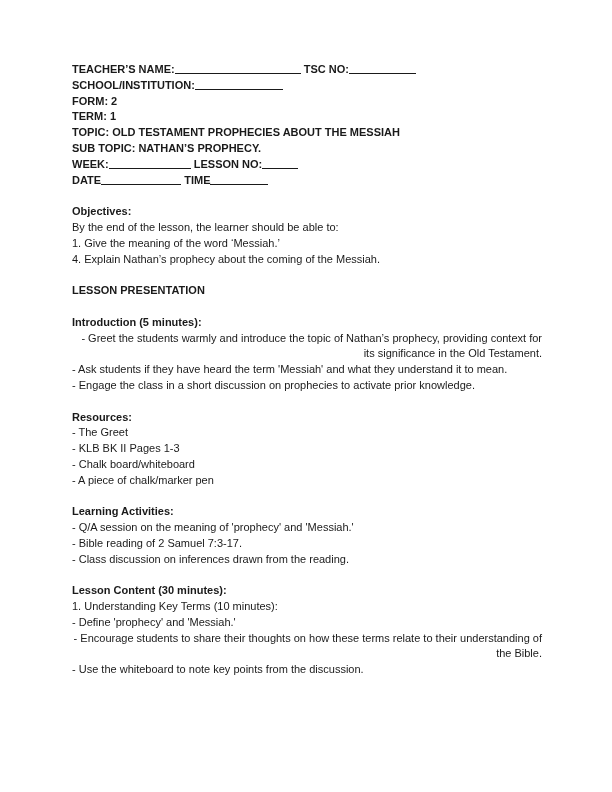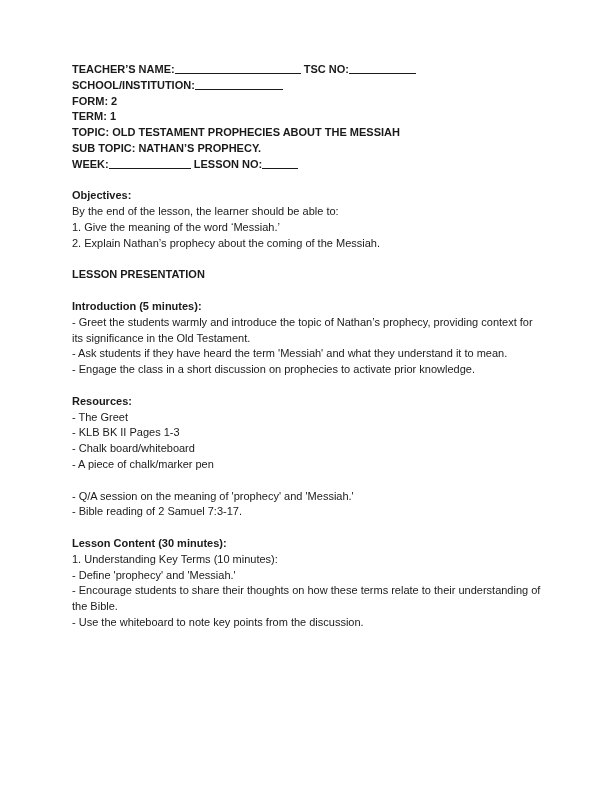--- a/index.html
+++ b/index.html
@@ -3,44 +3,45 @@
   <meta charset="utf-8">
   <style>
     html, body { margin: 0; padding: 0; background: #ffffff; }
     body { width: 612px; height: 792px; position: relative; overflow: hidden; }
     .page {
       position: absolute; left: 72px; top: 62px; width: 470px;
       font-family: Liberation Sans, sans-serif;
       font-size: 11px; line-height: 15.8px; color: #1a1a1a;
     }
     .line { white-space: pre; }
-    .wrap { white-space: normal; }
+    .wrap { white-space: normal; text-align: right; }
     .b { font-weight: bold; }
     .gap { height: 15.8px; }
     .blank { display: inline-block; border-bottom: 1px solid #1a1a1a; height: 10px; vertical-align: baseline; margin-bottom: -1px; }
   </style>
 </head>
 <body>
 
 <div class="page">
 
   <div class="line b"><span>TEACHER’S NAME:</span><span class="blank" style="width:126px"></span> <span>TSC NO:</span><span class="blank" style="width:67px"></span></div>
   <div class="line b"><span>SCHOOL/INSTITUTION:</span><span class="blank" style="width:88px"></span></div>
   <div class="line b">FORM: 2</div>
   <div class="line b">TERM: 1</div>
   <div class="line b">TOPIC: OLD TESTAMENT PROPHECIES ABOUT THE MESSIAH</div>
   <div class="line b">SUB TOPIC: NATHAN’S PROPHECY.</div>
   <div class="line b"><span>WEEK:</span><span class="blank" style="width:82px"></span> <span>LESSON NO:</span><span class="blank" style="width:36px"></span></div>
+  <div class="line b"><span>DATE</span><span class="blank" style="width:80px"></span> <span>TIME</span><span class="blank" style="width:58px"></span></div>
 
   <div class="gap"></div>
 
   <div class="line b">Objectives:</div>
   <div class="line">By the end of the lesson, the learner should be able to:</div>
   <div class="line">1. Give the meaning of the word ‘Messiah.’</div>
-  <div class="line">2. Explain Nathan’s prophecy about the coming of the Messiah.</div>
+  <div class="line">4. Explain Nathan’s prophecy about the coming of the Messiah.</div>
 
   <div class="gap"></div>
 
   <div class="line b">LESSON PRESENTATION</div>
 
   <div class="gap"></div>
 
   <div class="line b">Introduction (5 minutes):</div>
   <div class="wrap">- Greet the students warmly and introduce the topic of Nathan’s prophecy, providing context for its significance in the Old Testament.</div>
   <div class="line">- Ask students if they have heard the term 'Messiah' and what they understand it to mean.</div>
@@ -49,22 +50,24 @@
   <div class="gap"></div>
 
   <div class="line b">Resources:</div>
   <div class="line">- The Greet</div>
   <div class="line">- KLB BK II Pages 1-3</div>
   <div class="line">- Chalk board/whiteboard</div>
   <div class="line">- A piece of chalk/marker pen</div>
 
   <div class="gap"></div>
 
+  <div class="line b">Learning Activities:</div>
   <div class="line">- Q/A session on the meaning of 'prophecy' and 'Messiah.'</div>
   <div class="line">- Bible reading of 2 Samuel 7:3-17.</div>
+  <div class="line">- Class discussion on inferences drawn from the reading.</div>
 
   <div class="gap"></div>
 
   <div class="line b">Lesson Content (30 minutes):</div>
   <div class="line">1. Understanding Key Terms (10 minutes):</div>
   <div class="line">- Define 'prophecy' and 'Messiah.'</div>
   <div class="wrap">- Encourage students to share their thoughts on how these terms relate to their understanding of the Bible.</div>
   <div class="line">- Use the whiteboard to note key points from the discussion.</div>
 
 </div>

